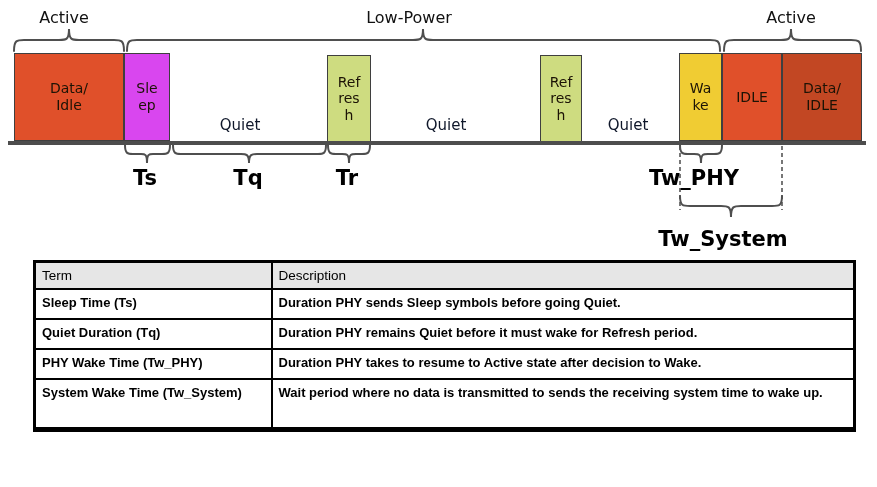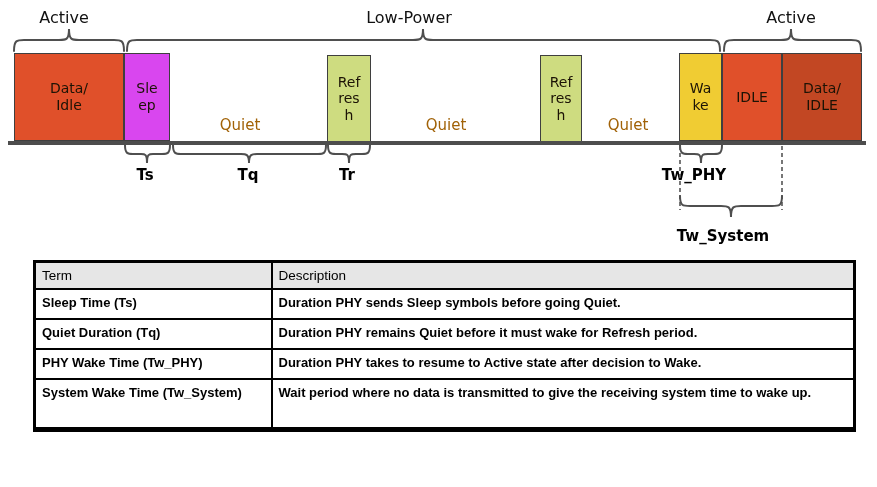--- a/index.html
+++ b/index.html
@@ -7,22 +7,22 @@
         font-family:"DejaVu Sans",sans-serif;color:#111;}
   
   .diagram{position:absolute;left:0;top:0;width:877px;height:258px;}
   .phase-label{position:absolute;top:8px;transform:translateX(-50%);
                font-size:16px;color:#111;white-space:nowrap;}
   .block{position:absolute;top:53px;height:88px;box-sizing:border-box;
          border:1px solid #3f3f3f;display:flex;align-items:center;justify-content:center;
          text-align:center;font-size:14px;line-height:1.18;color:#1c1305;white-space:pre-line;}
   .block.refresh{top:55px;height:87px;}
   .quiet-label{position:absolute;top:116px;transform:translateX(-50%);
-               font-size:15px;color:#a16207;white-space:nowrap;}
-  .timing-label{position:absolute;transform:translateX(-50%);font-size:15px;
+               font-size:15px;color:#0f172a;white-space:nowrap;}
+  .timing-label{position:absolute;transform:translateX(-50%);font-size:21px;
                 font-weight:bold;color:#000;white-space:nowrap;}
   svg.overlay{position:absolute;left:0;top:0;pointer-events:none;}
   .brace{fill:none;stroke:#4f4f4f;stroke-width:2;stroke-linecap:round;}
   .dashed{fill:none;stroke:#555;stroke-width:1.6;stroke-dasharray:4 3;}
   .baseline{fill:none;stroke:#4d4d4d;stroke-width:4;}
   
   table.spec{position:absolute;left:33px;top:260px;width:820px;
              border-collapse:collapse;table-layout:fixed;
              font-family:"Liberation Sans",sans-serif;font-size:13px;color:#000;
              border:3px solid #000;border-bottom-width:5px;}
@@ -108,18 +108,18 @@
       <tr class="r-single">
         <td>Quiet Duration (Tq)</td>
         <td class="desc">Duration PHY remains Quiet before it must wake for Refresh period.</td>
       </tr>
       <tr class="r-single">
         <td>PHY Wake Time (Tw_PHY)</td>
         <td class="desc">Duration PHY takes to resume to Active state after decision to Wake.</td>
       </tr>
       <tr class="r-tall">
         <td>System Wake Time (Tw_System)</td>
-        <td class="desc">Wait period where no data is transmitted to give the receiving system time to wake up.</td>
+        <td class="desc">Wait period where no data is transmitted to sends the receiving system time to wake up.</td>
       </tr>
     </tbody>
   </table>
 
 </div>
 
 </body></html>

